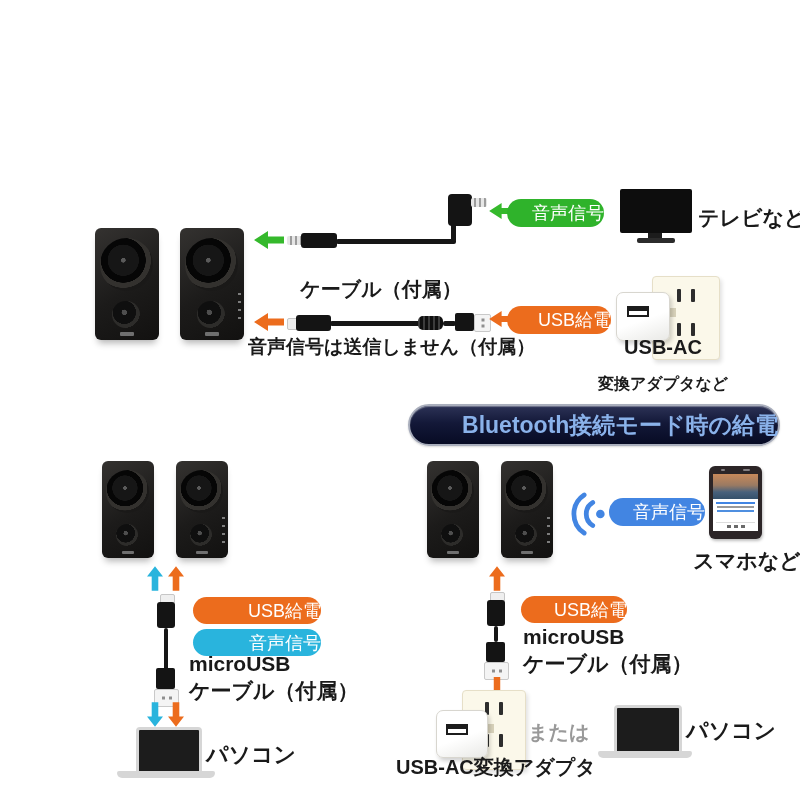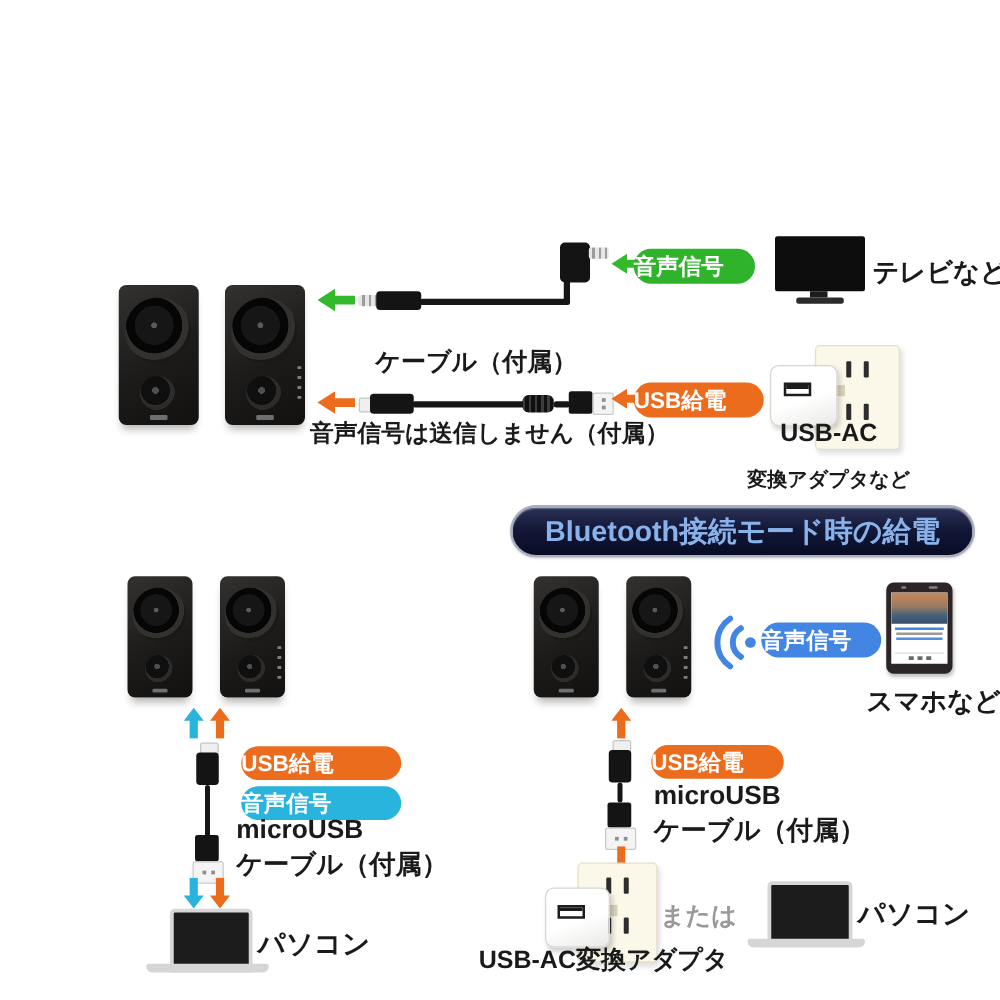--- a/index.html
+++ b/index.html
@@ -11,25 +11,25 @@
   .title{position:absolute;left:0;top:48px;width:100%;text-align:center;
          font-size:48px;font-weight:900;color:#272c5e;letter-spacing:1px;}
 
   
   .banner{position:absolute;height:38px;border:2px solid #a9aebc;border-radius:22px;
           background:linear-gradient(180deg,#2c3256 0%,#131838 45%,#070b24 100%);
           box-shadow:inset 0 1px 1px rgba(255,255,255,.35),0 1px 2px rgba(0,0,0,.15);
           display:flex;align-items:center;justify-content:center;font-weight:bold;}
   .banner.top{left:25px;top:127px;width:746px;height:40px;font-size:24px;color:#8fe78d;}
   .banner.usb{left:25px;top:404px;width:366px;font-size:23px;color:#84dbf2;}
-  .banner.bt{left:408px;top:404px;width:368px;font-size:23px;color:#8ab2ea;}
-
-  
-  .badge{position:absolute;color:#fff;font-weight:bold;border-radius:16px;
-         display:flex;align-items:center;justify-content:flex-start;font-size:18px;}
+  .banner.bt{left:408px;top:404px;width:368px;font-size:23px;color:#8ab2ea;justify-content:flex-end;}
+
+  
+  .badge{position:absolute;color:#fff;font-weight:normal;border-radius:16px;
+         display:flex;align-items:center;justify-content:flex-end;font-size:18px;}
   .badge.green{background:#2fb32b;}
   .badge.orange{background:#ec6c1d;}
   .badge.cyan{background:#29b4dd;}
   .badge.blue{background:#4285e2;}
 
   
   .lbl{position:absolute;color:#1a1a1a;font-weight:bold;white-space:nowrap;}
   .lbl.c{text-align:center;}
 
   
@@ -294,21 +294,21 @@
       </span>
     <span class="slots" style="top:43px;">
         <i class="slot"></i>
         <i class="slot"></i>
       </span>
   </div>
   <div class="prong" style="left:482px;top:724px;width:12px;height:9px;"></div>
   <div class="adapter" style="left:436px;top:710px;width:50px;height:46px;">
     <div class="usbport" style="left:9px;top:13px;width:18px;height:7px;"></div>
   </div>
-  <div class="lbl" style="left:383px;top:754px;font-size:20px;">USB-AC変換アダプタ</div>
+  <div class="lbl" style="left:396px;top:754px;font-size:20px;">USB-AC変換アダプタ</div>
 
   <div class="or" style="left:528px;top:719px;">または</div>
 
   <div class="laptop-screen" style="left:614px;top:705px;width:62px;height:46px;"></div>
   <div class="laptop-base" style="left:598px;top:751px;width:94px;height:7px;"></div>
   <div class="lbl" style="left:686px;top:716px;font-size:22px;">パソコン</div>
 
 
 </div>
 

